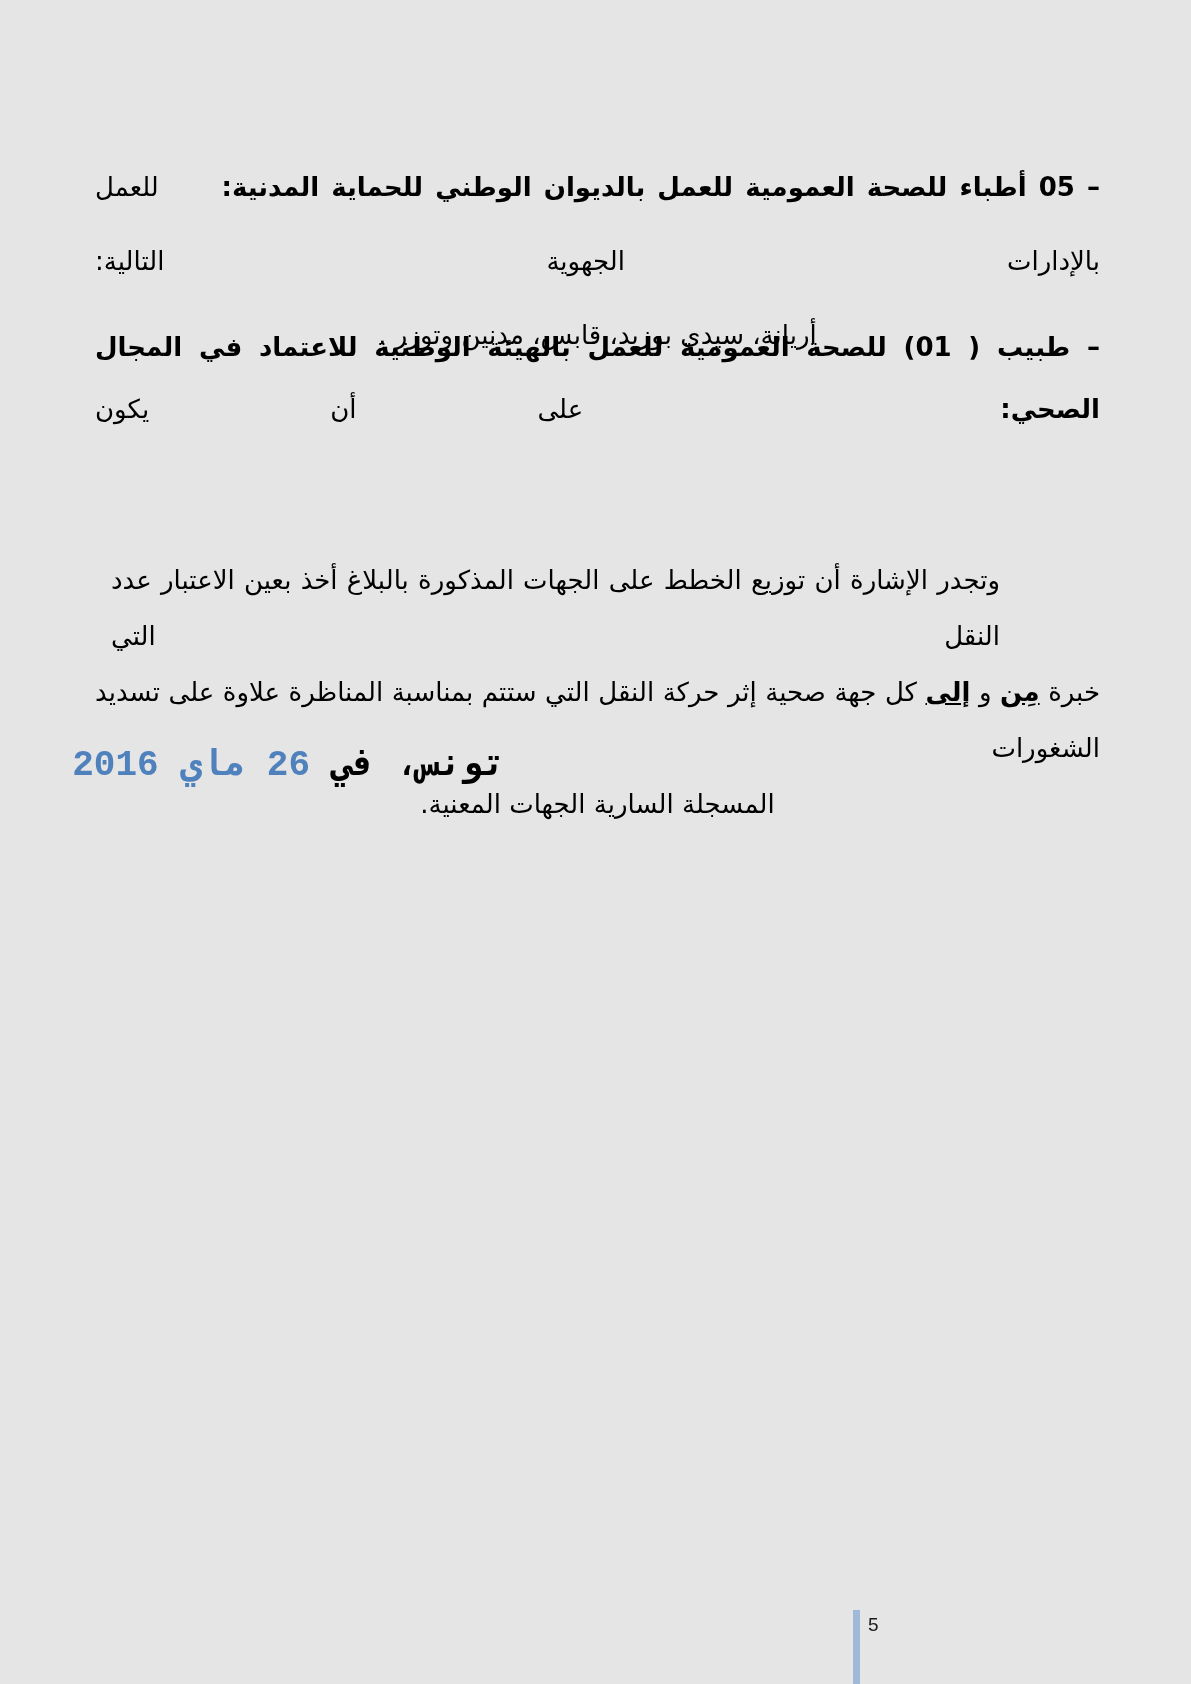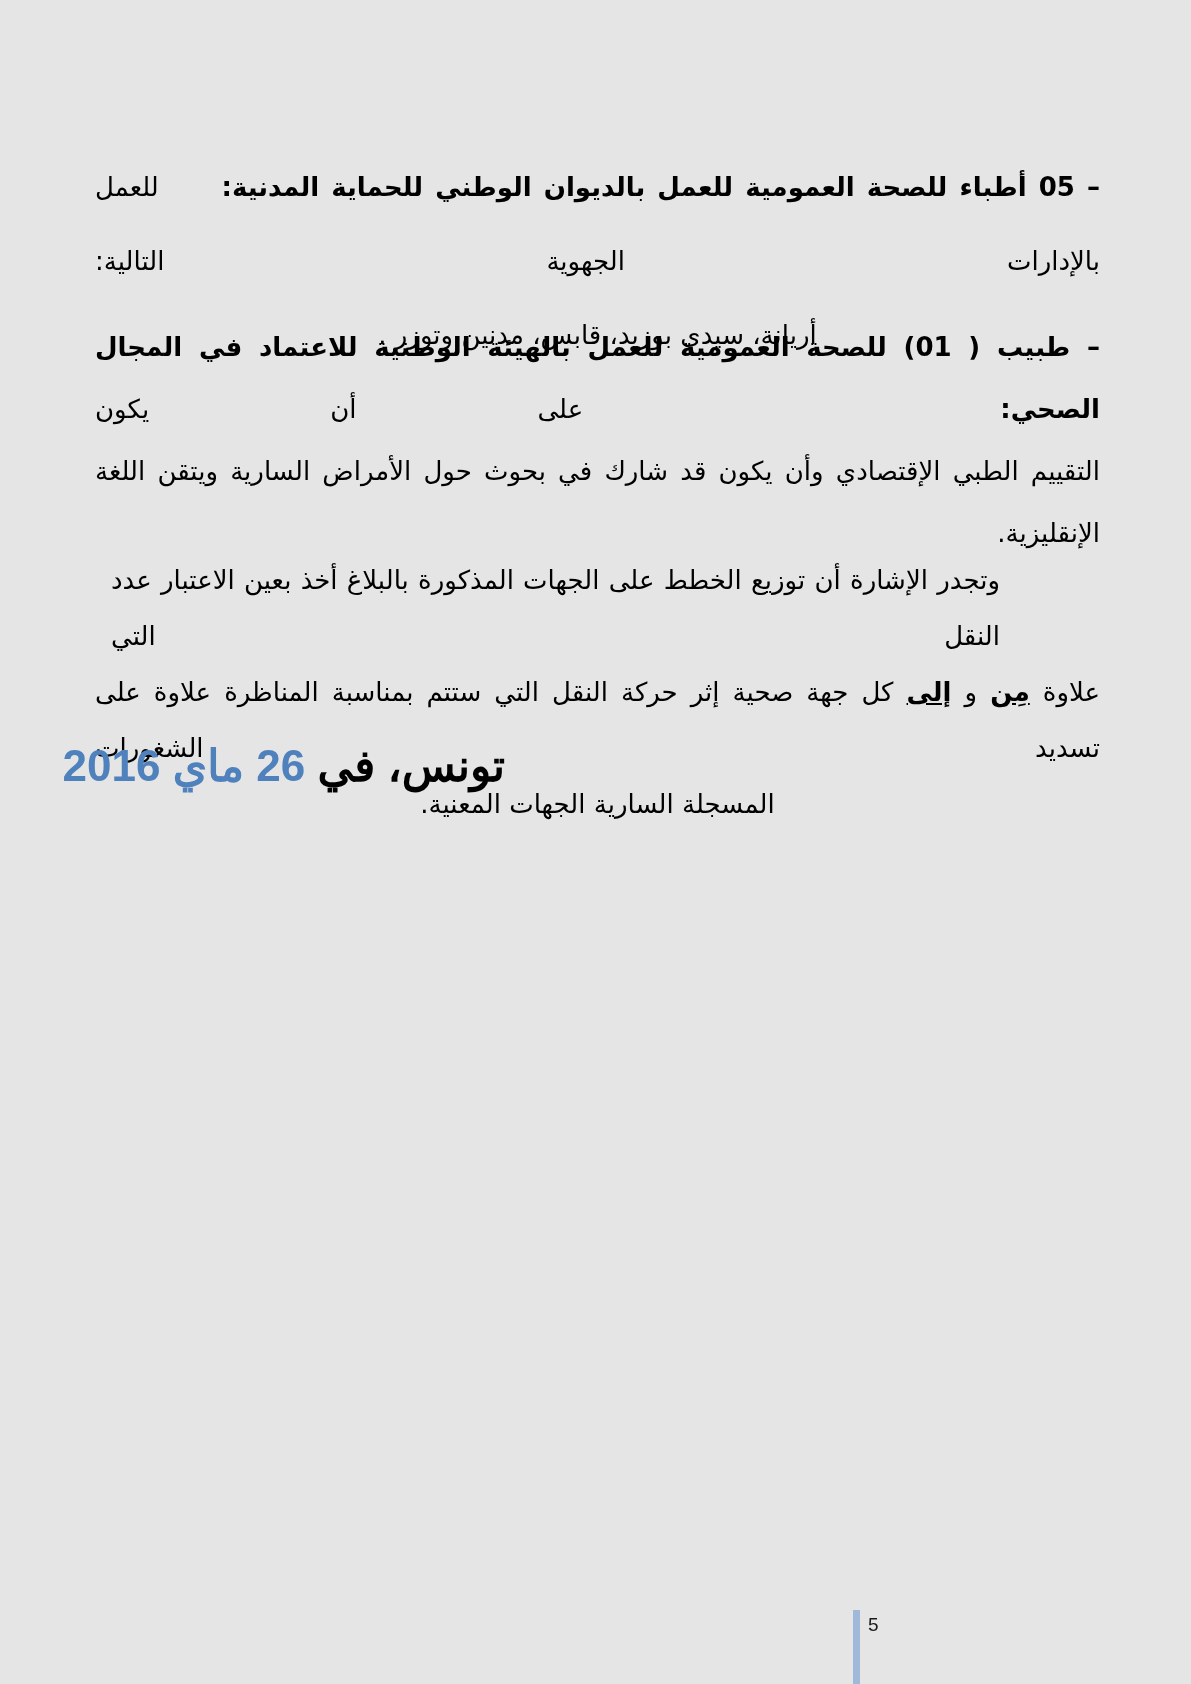--- a/index.html
+++ b/index.html
@@ -39,22 +39,22 @@
   .p1{top:150px;line-height:74px;}
   .p2{top:316px;line-height:62px;}
   .p3{top:552px;line-height:56px;}
   .p3 .indent-first{padding-right:100px;margin-left:16px;}
   .dateline{
     position:absolute;
     top:740px;
     right:701px;
     direction:rtl;
     white-space:nowrap;
-    font-family:Liberation Sans, sans-serif;
-    font-size:44px;
+    font-family:Liberation Mono, monospace;
+    font-size:36px;
     line-height:52px;
     font-weight:bold;
   }
   .date-blue{color:#4F81BD;}
   .footer-bar{
     position:absolute;
     left:853px;
     top:1610px;
     width:7px;
     height:74px;
@@ -83,27 +83,26 @@
     </div>
     <div class="line jr">أريانة، سيدي بوزيد، قابس، مدنين وتوزر .</div>
   </section>
 
   <section class="content-block p2">
     <div class="line jf">
       <span class="b">– طبيب ( 01) للصحة العمومية للعمل بالهيئة الوطنية للاعتماد في المجال الصحي:</span>
       <span class="gap g55"></span>
       <span>على أن يكون</span>
     </div>
-    <div class="line jf">التقييم الطبي الإقتصادي وأن يكون قد شارك في بحوث حول الأمراض السارية ويتقن اللغة الإنقليزية.</div>
   </section>
 
   <section class="content-block p3">
     <div class="line jf indent-first">وتجدر الإشارة أن توزيع الخطط على الجهات المذكورة بالبلاغ أخذ بعين الاعتبار عدد النقل التي</div>
     <div class="line jf">
-      <span>علاوة</span>
+      <span>خبرة</span>
       <span class="b u">مِن</span>
       <span>و</span>
       <span class="b u">إلى</span>
       <span>كل جهة صحية إثر حركة النقل التي ستتم بمناسبة المناظرة علاوة على تسديد الشغورات</span>
     </div>
     <div class="line jr">المسجلة السارية الجهات المعنية.</div>
   </section>
 
   <div class="dateline">
     <span>تونس، في</span>

